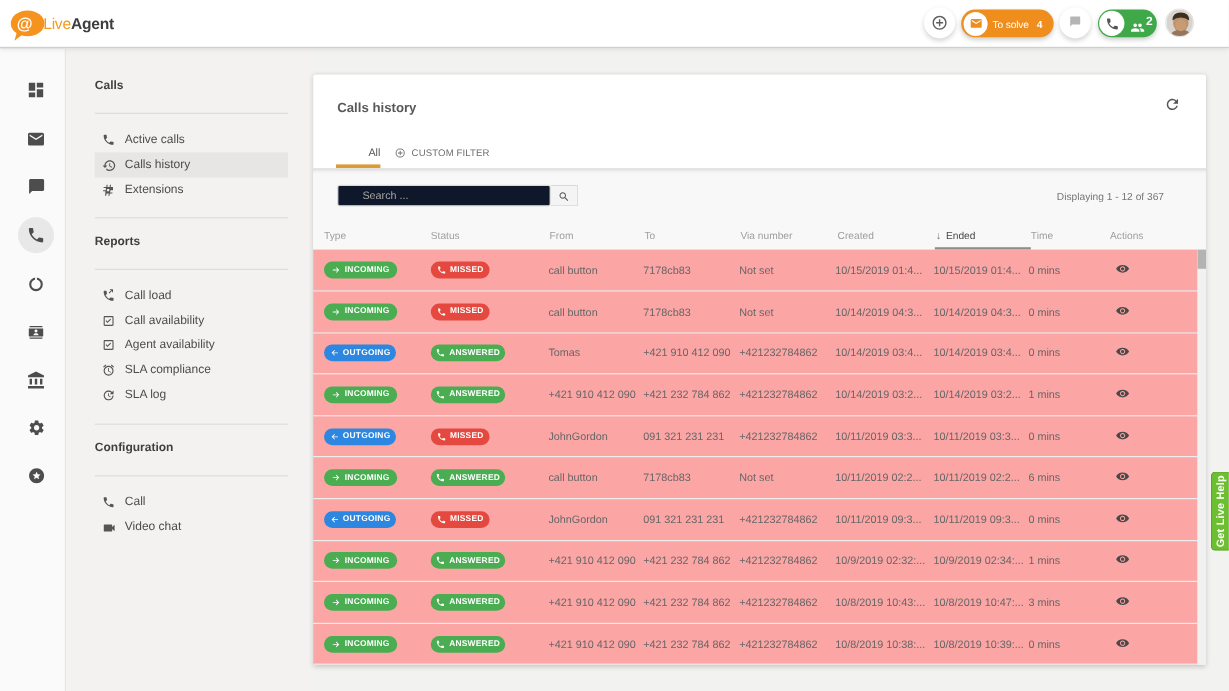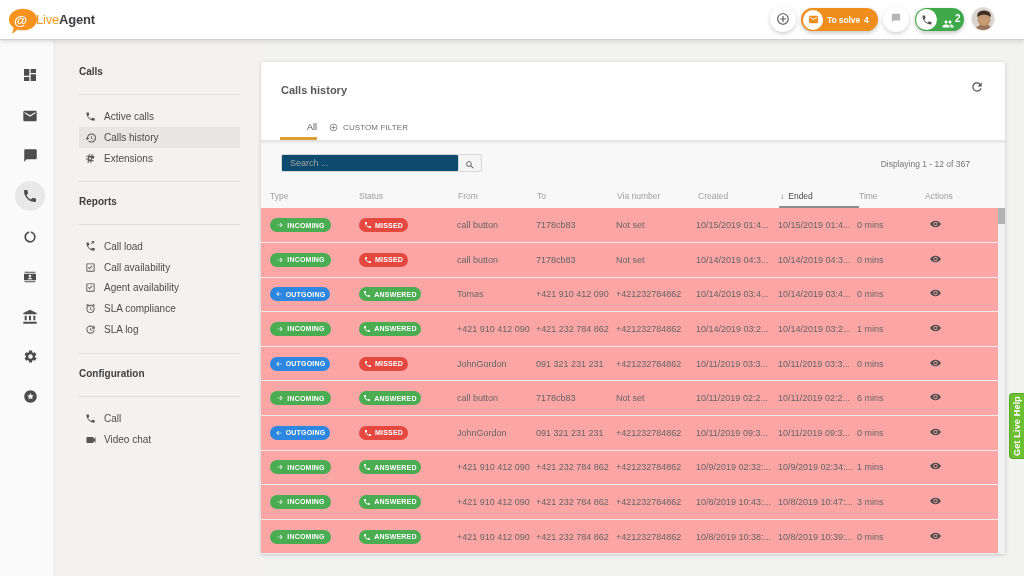--- a/index.html
+++ b/index.html
@@ -14,21 +14,21 @@
 #lgtxt b{color:#3e3d40}
 .tbc{position:absolute;border-radius:50%;background:#fff;box-shadow:0 2px 4px rgba(0,0,0,.18)}
 #plusw{left:770px;top:6px;width:26px;height:26px}
 #chatw{left:883px;top:6px;width:26px;height:26px}
 .pillbtn{position:absolute;top:8px;height:23px;border-radius:12px;box-shadow:0 2px 4px rgba(0,0,0,.22);display:flex;align-items:center}
 #opill{left:801px;width:77px;background:#ef8e1d}
 #gpill{left:915px;width:49px;background:#3fa94a}
 .pcir{border-radius:50%;background:#fff;position:absolute;display:flex;align-items:center;justify-content:center}
 #opill .pcir{left:2px;top:1.5px;width:20px;height:20px}
 #gpill .pcir{left:1px;top:1px;width:21px;height:21px}
-#opill .ptxt{position:absolute;left:26px;top:7px;font-size:8.5px;font-weight:bold;color:#fff;letter-spacing:-.1px}
+#opill .ptxt{position:absolute;left:26px;top:7px;font-size:8.5px;font-weight:normal;color:#fff;letter-spacing:-.1px}
 #opill .pnum{position:absolute;left:63px;top:7px;font-size:8.5px;font-weight:bold;color:#fff}
 #gpill .pppl{position:absolute;left:27px;top:6px}
 #gpill .pnum{position:absolute;left:40px;top:5px;font-size:10px;font-weight:bold;color:#fff}
 #avatar{position:absolute;left:971px;top:7px;width:24px;height:24px;border-radius:50%;overflow:hidden;border:1px solid #e3e3e3}
 
 
 .ric{position:absolute;left:22px;width:16px;text-align:center}
 .railsel{position:absolute;left:15px;top:140px;width:30px;height:30px;border-radius:50%;background:#e8e8e8}
 
 
@@ -43,21 +43,21 @@
 
 #card{position:absolute;left:261px;top:62px;width:744px;height:492px;background:#fff;border-radius:2px;box-shadow:0 1px 4px rgba(0,0,0,.18)}
 #ctitle{position:absolute;left:20px;top:22px;font-size:11px;font-weight:bold;color:#585858}
 #refresh{position:absolute;left:709px;top:18px}
 #tabline{position:absolute;left:0;top:78px;width:744px;height:1px;background:#e4e4e4}
 #taborange{position:absolute;left:19px;top:75px;width:37px;height:4px;background:#dd9b33}
 #taball{position:absolute;left:19px;top:60px;width:37px;text-align:right;font-size:9px;color:#555}
 #tabcf{position:absolute;left:68px;top:61px;font-size:8px;color:#6e6e6e;letter-spacing:.1px}
 #tabcf svg{vertical-align:-2px;margin-right:5px}
 #filterzone{position:absolute;left:0;top:79px;width:744px;height:67.4px;background:#f8f8f8;box-shadow:inset 0 3px 3px -2px rgba(0,0,0,.12)}
-#searchbox{position:absolute;left:20px;top:13px;width:178px;height:18px;background:#0c4a6e;border:1px solid #d9d9d9;border-radius:2px;font-size:9px;color:#a3a3a3;line-height:16px;padding-left:8px}
+#searchbox{position:absolute;left:20px;top:13px;width:178px;height:18px;background:#0f172a;border:1px solid #d9d9d9;border-radius:2px;font-size:9px;color:#a3a3a3;line-height:16px;padding-left:20px}
 #searchbtn{position:absolute;left:198px;top:13px;width:23px;height:18px;background:#f4f4f4;border:1px solid #d9d9d9;border-left:none;border-radius:0 2px 2px 0;text-align:center;line-height:19px}
 #displaying{position:absolute;right:35px;top:18px;font-size:8.5px;color:#757575}
 .h{position:absolute;top:50px;font-size:8.5px;color:#9e9e9e}
 #sortline{position:absolute;left:518px;top:65.4px;width:80px;height:2px;background:#8d8d8d}
 
 
 .row{position:absolute;left:0;width:737px;height:34.6px;border-bottom:1px solid #ededed;background:#fca5a5}
 .c{position:absolute;top:50%;transform:translateY(-50%);font-size:9px;color:#666;white-space:nowrap}
 .ctype{left:9px}.cstat{left:98px}.cfrom{left:196px}.cto{left:275px}.cvia{left:355px}
 .ccre{left:435px;width:76px;overflow:hidden}.cend{left:517px;width:76px;overflow:hidden}.ctime{left:596px}

